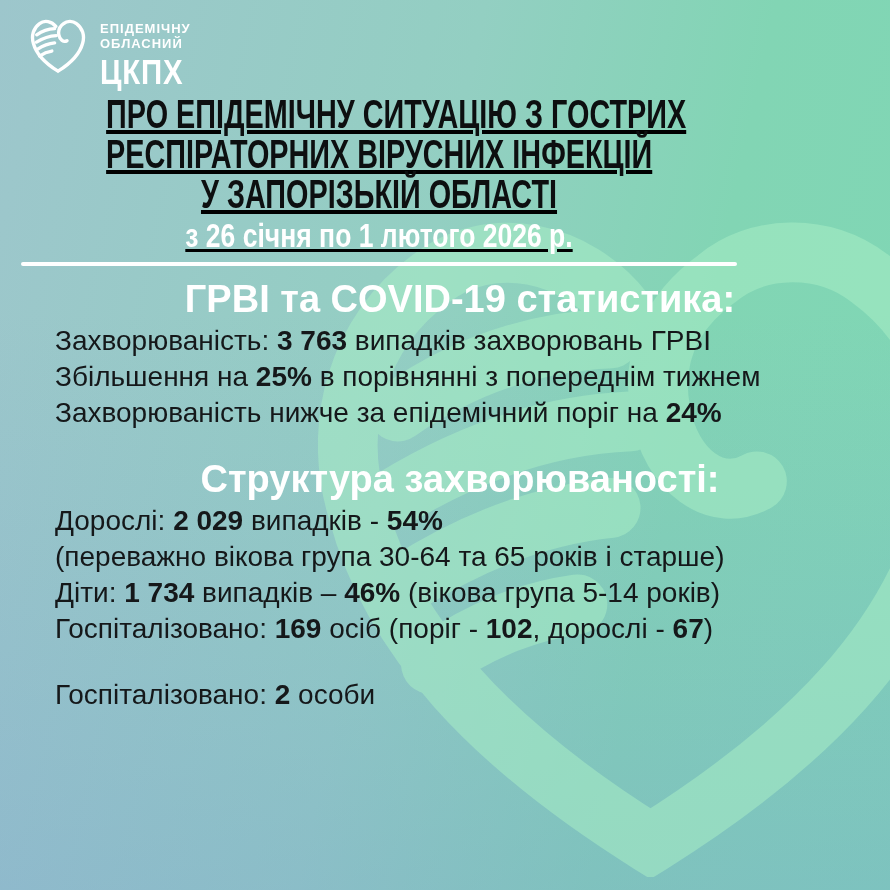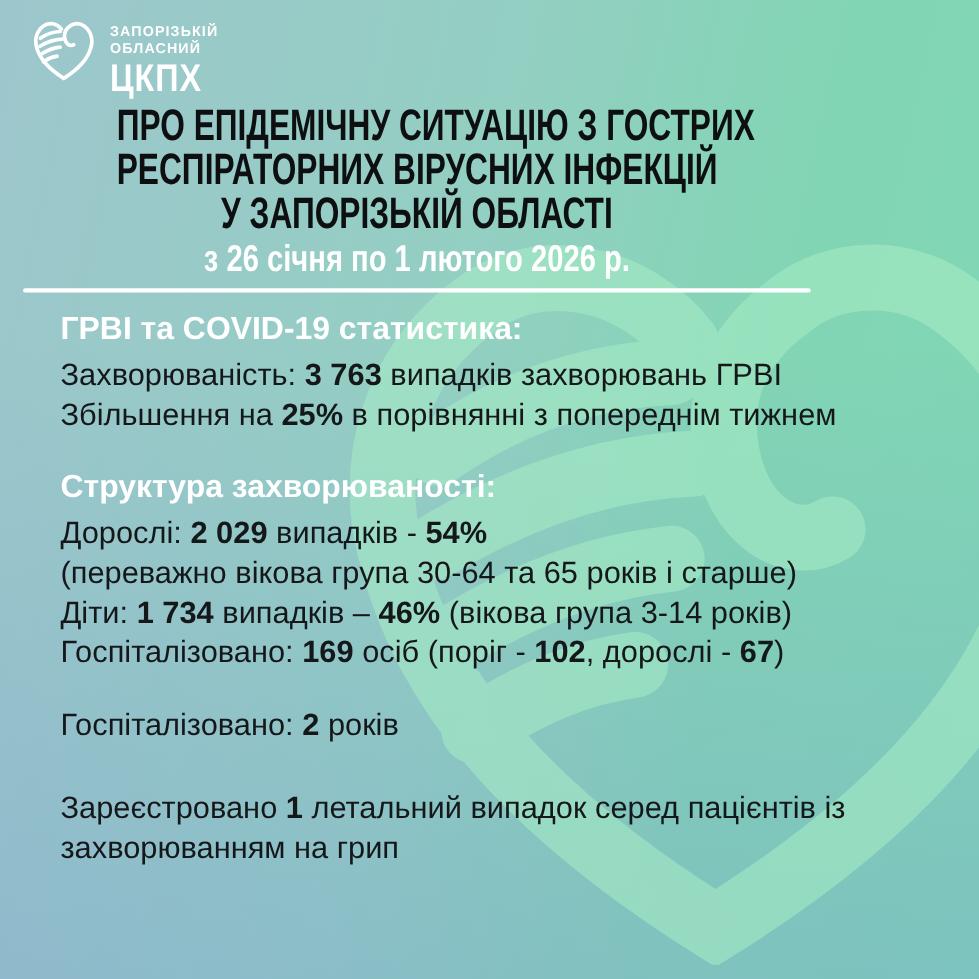--- a/index.html
+++ b/index.html
@@ -20,41 +20,41 @@
   
   .logo-row{position:absolute;left:30px;top:12px;display:flex;align-items:flex-start;}
   .logo-mark{width:56px;height:68px;}
   .logo-text{margin-left:14px;padding-top:9px;color:#ffffff;}
   .org-line{font-size:13px;line-height:15px;font-weight:700;letter-spacing:1px;}
   .org-abbr{
     font-size:35px;line-height:36px;font-weight:700;margin-top:3px;
     transform:scaleX(0.84);transform-origin:left center;letter-spacing:1px;
   }
   
-  .title-block{position:absolute;left:0;top:94px;width:758px;text-align:center;}
+  .title-block{position:absolute;left:0;top:94px;width:758px;text-align:center;text-decoration:underline;}
   .title-line{
     height:40px;line-height:40px;white-space:nowrap;
     font-size:40px;font-weight:700;color:#0d0f10;
     transform:scaleX(0.72);transform-origin:50% 50%;
   }
   .subtitle{
     height:38px;line-height:38px;white-space:nowrap;
     font-size:34px;font-weight:700;color:#ffffff;
     transform:scaleX(0.78);transform-origin:50% 50%;
     margin-top:2px;
   }
   .divider{width:716px;height:4px;background:#ffffff;margin:8px auto 0 auto;border-radius:2px;}
   
   .content{position:absolute;left:55px;top:281px;width:810px;color:#15181a;}
   .section{margin:0 0 30px 0;}
   .section:last-child{margin-bottom:0;}
   .section.gap-lg{margin-top:40px;}
   .heading{
-    font-size:29px;line-height:37px;font-weight:700;color:#ffffff;
-    margin-bottom:5px;white-space:nowrap;
+    font-size:38px;line-height:37px;font-weight:700;color:#ffffff;
+    margin-bottom:5px;white-space:nowrap;text-align:center;
   }
   .line{font-size:28px;line-height:36px;white-space:nowrap;font-weight:400;}
   .line .b{font-weight:700;}
   .line .w{font-weight:700;color:#ffffff;}
 </style>
 </head>
 <body>
 
 <div class="poster">
 
@@ -68,49 +68,46 @@
 
   <div class="logo-row">
     <svg class="logo-mark" viewBox="0 0 100 100" fill="none" stroke="#ffffff" stroke-width="6" stroke-linecap="round">
       <path d="M 46 15 C 39 6 26 3 17 10 C 6 18 2 32 6 45 C 11 64 26 80 50 95 C 74 80 89 64 94 45 C 98 32 94 18 83 10 C 76 4.5 66 5 60 10 C 53 15 50 22 51.5 30 C 53 39 60 44 66 40.5"></path>
       <path d="M 12 30 C 22 23 33 19.5 44 19"></path>
       <path d="M 11.5 43 C 23 36 35 32 47 31.5"></path>
       <path d="M 13 56 C 24 49 34 45.5 44 44.5"></path>
       <path d="M 17 68 C 25 62.5 32 60 39 59"></path>
     </svg>
     <div class="logo-text">
-      <div class="org-line">ЗАПОРІЗЬКІЙ</div>
+      <div class="org-line">ЕПІДЕМІЧНУ</div>
       <div class="org-line">ОБЛАСНИЙ</div>
       <div class="org-abbr">ЦКПХ</div>
     </div>
   </div>
 
   <div class="title-block">
     <div class="title-line">ПРО ЕПІДЕМІЧНУ СИТУАЦІЮ З ГОСТРИХ</div>
     <div class="title-line">РЕСПІРАТОРНИХ ВІРУСНИХ ІНФЕКЦІЙ</div>
     <div class="title-line">У ЗАПОРІЗЬКІЙ ОБЛАСТІ</div>
     <div class="subtitle">з 26 січня по 1 лютого 2026 р.</div>
     <div class="divider"></div>
   </div>
 
   <div class="content">
       <div class="section">
         <div class="heading">ГРВІ та COVID-19 статистика:</div>
         <div class="line"><span>Захворюваність: </span><span class="b">3 763</span><span> випадків захворювань ГРВІ</span></div>
         <div class="line"><span>Збільшення на </span><span class="b">25%</span><span> в порівнянні з попереднім тижнем</span></div>
+        <div class="line"><span>Захворюваність нижче за епідемічний поріг на </span><span class="b">24%</span></div>
       </div>
       <div class="section">
         <div class="heading">Структура захворюваності:</div>
         <div class="line"><span>Дорослі: </span><span class="b">2 029</span><span> випадків - </span><span class="b">54%</span></div>
         <div class="line"><span>(переважно вікова група 30-64 та 65 років і старше)</span></div>
-        <div class="line"><span>Діти: </span><span class="b">1 734</span><span> випадків – </span><span class="b">46%</span><span> (вікова група 3-14 років)</span></div>
+        <div class="line"><span>Діти: </span><span class="b">1 734</span><span> випадків – </span><span class="b">46%</span><span> (вікова група 5-14 років)</span></div>
         <div class="line"><span>Госпіталізовано: </span><span class="b">169</span><span> осіб (поріг - </span><span class="b">102</span><span>, дорослі - </span><span class="b">67</span><span>)</span></div>
       </div>
       <div class="section">
-        <div class="line"><span>Госпіталізовано: </span><span class="b">2</span><span> років</span></div>
-      </div>
-      <div class="section gap-lg">
-        <div class="line"><span>Зареєстровано </span><span class="b">1</span><span> летальний випадок серед пацієнтів із</span></div>
-        <div class="line"><span>захворюванням на грип</span></div>
+        <div class="line"><span>Госпіталізовано: </span><span class="b">2</span><span> особи</span></div>
       </div>
     </div>
 
 </div>
 
 </body></html>

